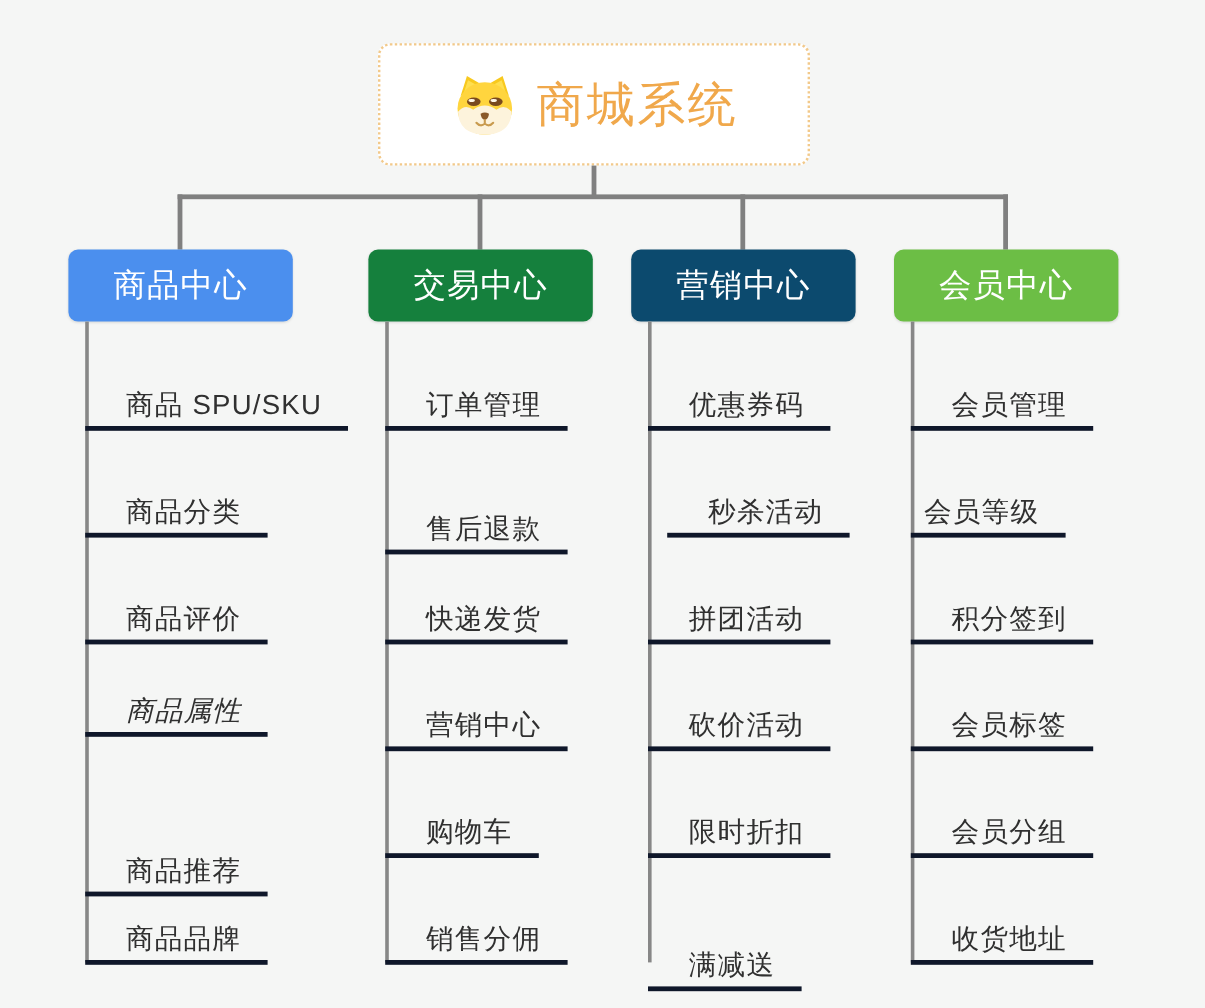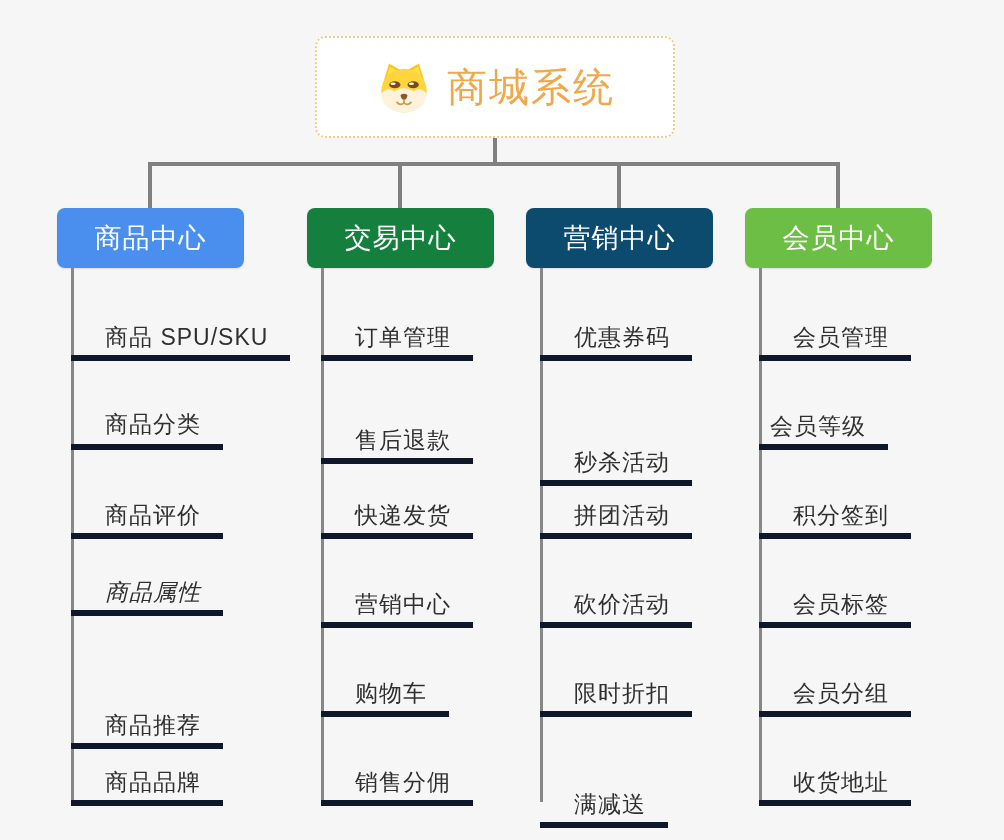--- a/index.html
+++ b/index.html
@@ -39,21 +39,21 @@
     cursor:default;
   }
 
   
   .trunk{position:absolute;top:268px;width:3px;height:534px;background:#878787;}
 
   
   .leaf-node{
     position:absolute;height:34px;line-height:32px;
     padding:0 22px 0 34px;
-    border-bottom:6px solid #0f172a;
+    border-bottom:4px solid #0f172a;
     font-size:23px;letter-spacing:1px;color:#303030;
     white-space:nowrap;width:fit-content;
     cursor:default;
   }
 </style>
 </head>
 <body>
 
 <div id="canvas">
 
@@ -82,39 +82,39 @@
   </div>
 
   <div class="line stem"></div>
   <div class="line bar"></div>
 
   <div id="branches">
       <div class="line drop" style="left: 148px;"></div>
       <div class="branch-header" style="left: 57px; background: rgb(75, 143, 238);">商品中心</div>
       <div class="trunk" style="left: 71px;"></div>
       <div class="leaf-node" style="left: 71px; top: 321px;">商品 SPU/SKU</div>
-      <div class="leaf-node" style="left: 71px; top: 410px; font-family: Liberation Mono, monospace;">商品分类</div>
+      <div class="leaf-node" style="left: 71px; top: 410px;">商品分类</div>
       <div class="leaf-node" style="left: 71px; top: 499px;">商品评价</div>
       <div class="leaf-node" style="left: 71px; top: 576px; font-style: italic;">商品属性</div>
       <div class="leaf-node" style="left: 71px; top: 677px; margin-top: 32px;">商品推荐</div>
       <div class="leaf-node" style="left: 71px; top: 766px;">商品品牌</div>
       <div class="line drop" style="left: 398px;"></div>
       <div class="branch-header" style="left: 307px; background: #15803d; text-align: right;">交易中心</div>
       <div class="trunk" style="left: 321px;"></div>
       <div class="leaf-node" style="left: 321px; top: 321px;">订单管理</div>
       <div class="leaf-node" style="left: 321px; top: 424px;">售后退款</div>
       <div class="leaf-node" style="left: 321px; top: 499px;">快递发货</div>
       <div class="leaf-node" style="left: 321px; top: 588px;">营销中心</div>
       <div class="leaf-node" style="left: 321px; top: 677px;">购物车</div>
       <div class="leaf-node" style="left: 321px; top: 766px;">销售分佣</div>
       <div class="line drop" style="left: 617px;"></div>
       <div class="branch-header" style="left: 526px; background: #0c4a6e;">营销中心</div>
       <div class="trunk" style="left: 540px;"></div>
       <div class="leaf-node" style="left: 540px; top: 321px;">优惠券码</div>
-      <div class="leaf-node" style="left: 540px; top: 410px; margin-top: 36px;">秒杀活动</div>
+      <div class="leaf-node" style="left: 556px; top: 410px;">秒杀活动</div>
       <div class="leaf-node" style="left: 540px; top: 499px;">拼团活动</div>
       <div class="leaf-node" style="left: 540px; top: 588px;">砍价活动</div>
       <div class="leaf-node" style="left: 540px; top: 677px;">限时折扣</div>
       <div class="leaf-node" style="left: 540px; top: 766px; margin-top: 22px;">满减送</div>
       <div class="line drop" style="left: 836px;"></div>
       <div class="branch-header" style="left: 745px; background: rgb(108, 190, 69);">会员中心</div>
       <div class="trunk" style="left: 759px;"></div>
       <div class="leaf-node" style="left: 759px; top: 321px;">会员管理</div>
       <div class="leaf-node" style="left: 759px; top: 410px; padding-left: 11px;">会员等级</div>
       <div class="leaf-node" style="left: 759px; top: 499px;">积分签到</div>

